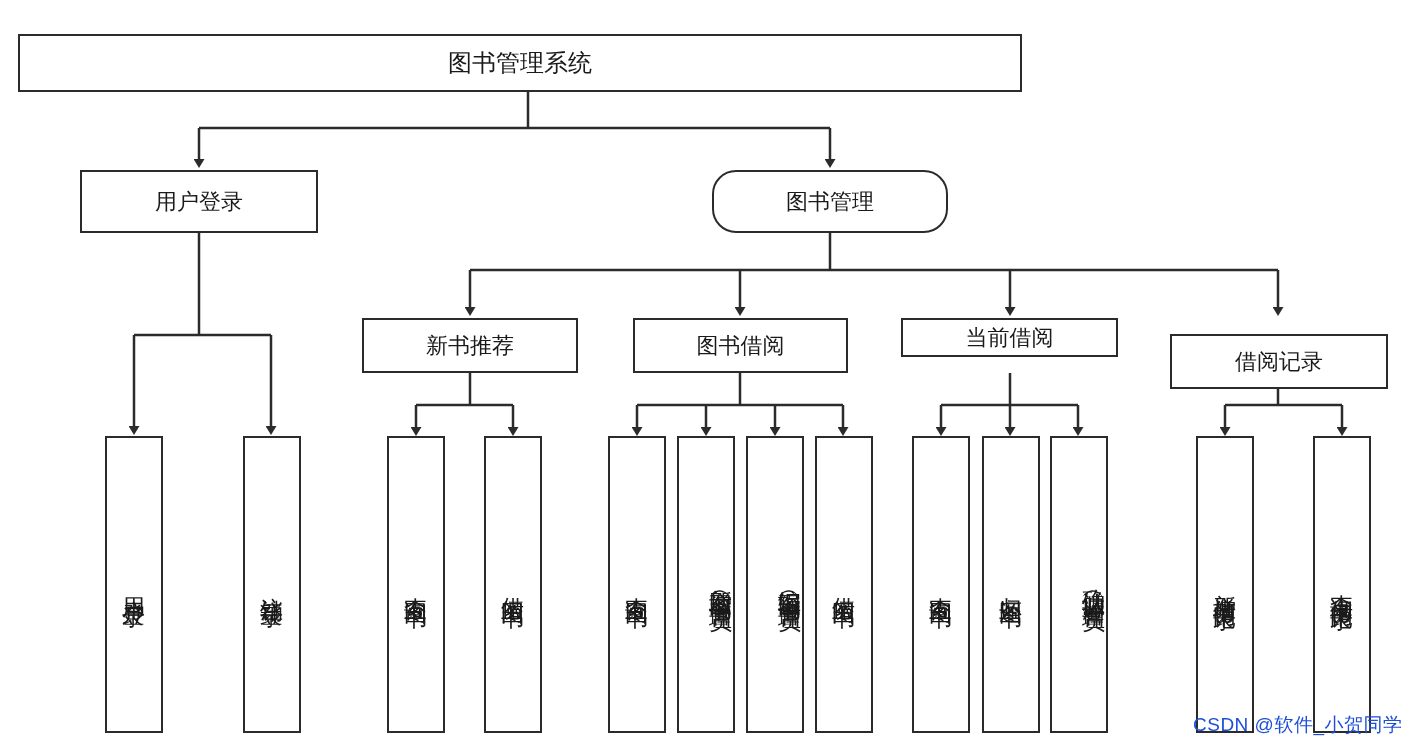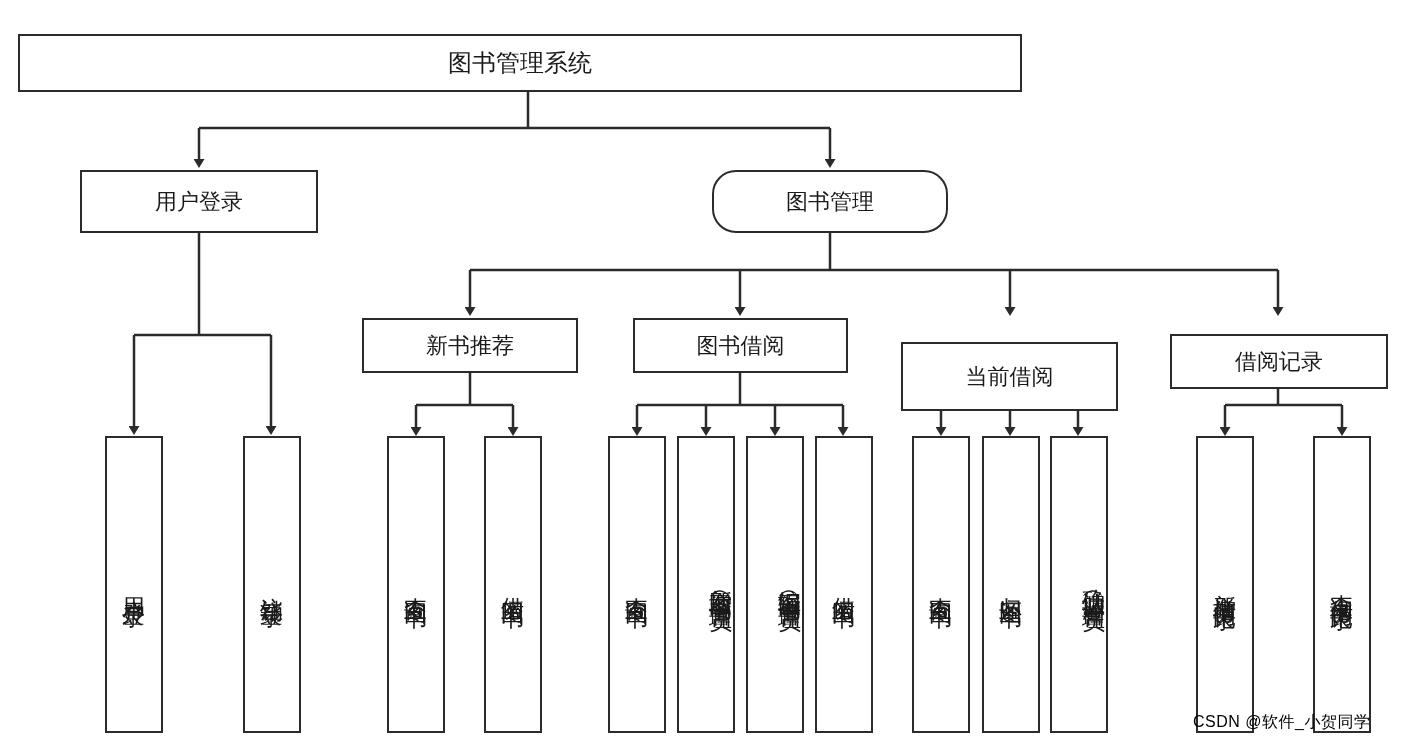--- a/index.html
+++ b/index.html
@@ -56,22 +56,22 @@
     white-space: nowrap;
   }
   .node.leaf.tall-text {
     align-items: flex-start;
   }
   .label {
     display: block;
   }
   .watermark {
     position: absolute;
-    font-size: 16px;
-    color: #000000;
+    font-size: 19px;
+    color: #1d4ed8;
     white-space: nowrap;
     letter-spacing: 0.5px;
   }
 </style>
 </head>
 <body>
 
 <div id="canvas">
 
   <svg class="edges" viewBox="0 0 1405 747">
@@ -135,21 +135,21 @@
   <div class="node lvl2" style="left:712px; top:170px; width:236px; height:63px;border-radius:24px;">
     <span class="label">图书管理</span>
   </div>
 
   <div class="node lvl3" style="left:362px; top:318px; width:216px; height:55px;">
     <span class="label">新书推荐</span>
   </div>
   <div class="node lvl3" style="left:633px; top:318px; width:215px; height:55px;">
     <span class="label">图书借阅</span>
   </div>
-  <div class="node lvl3" style="left:901px; top:318px; width:217px; height:69px;margin-top:24px;">
+  <div class="node lvl3" style="left:901px; top:318px; width:217px; height:39px;">
     <span class="label">当前借阅</span>
   </div>
   <div class="node lvl3" style="left:1170px; top:334px; width:218px; height:55px;">
     <span class="label">借阅记录</span>
   </div>
 
   <div class="node leaf" style="left:105px; top:436px; width:58px; height:297px;">
     <span class="label">用户登录</span>
   </div>
   <div class="node leaf" style="left:243px; top:436px; width:58px; height:297px;">

